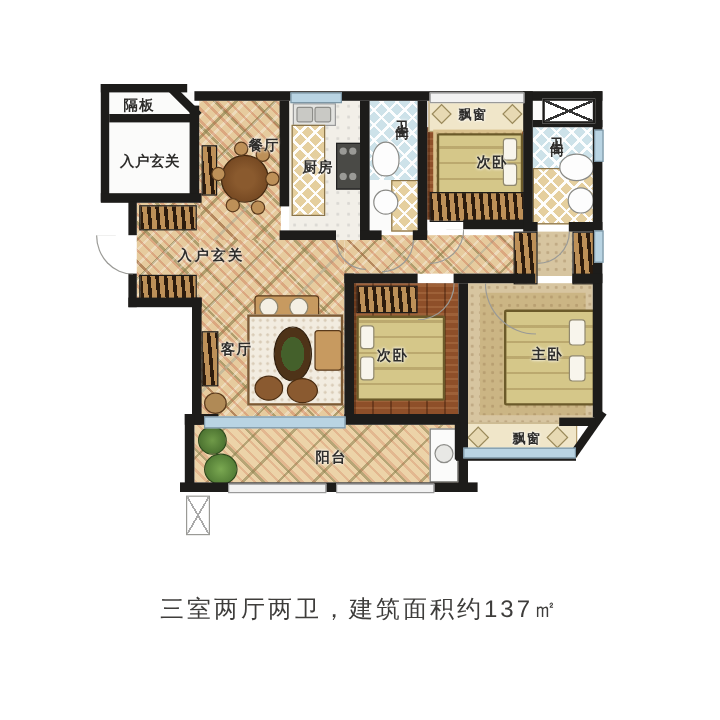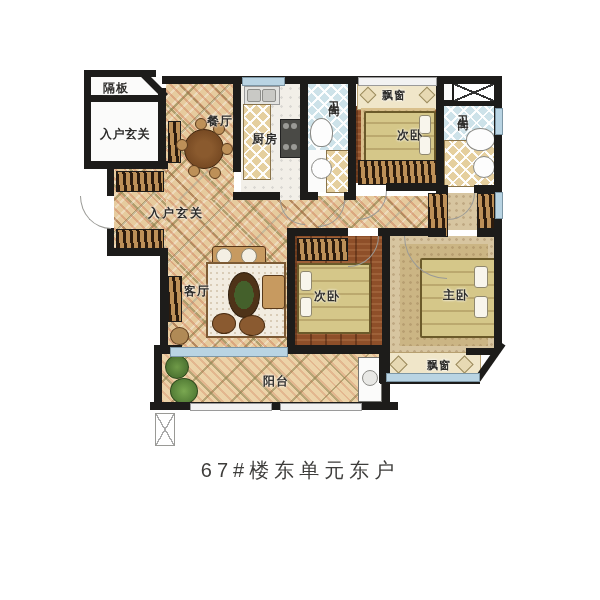--- a/index.html
+++ b/index.html
@@ -229,14 +229,14 @@
   <div class="lbl lbl-sm" style="left:382px;top:88px;">飘窗</div>
   <div class="lbl" style="left:397px;top:127px;">次卧</div>
   <div class="lbl v-lbl" style="left:455px;top:106px;">卫生间</div>
   <div class="lbl" style="left:148px;top:205px;letter-spacing:2px;">入户玄关</div>
   <div class="lbl" style="left:184px;top:283px;">客厅</div>
   <div class="lbl" style="left:314px;top:288px;">次卧</div>
   <div class="lbl" style="left:443px;top:287px;">主卧</div>
   <div class="lbl" style="left:263px;top:373px;">阳台</div>
   <div class="lbl lbl-sm" style="left:427px;top:358px;">飘窗</div>
 
-  <div class="cap cap1">67#楼东单元东户</div>
+  <div class="cap cap2">三室两厅两卫，建筑面积约137㎡</div>
 </div>
 
 </body></html>

